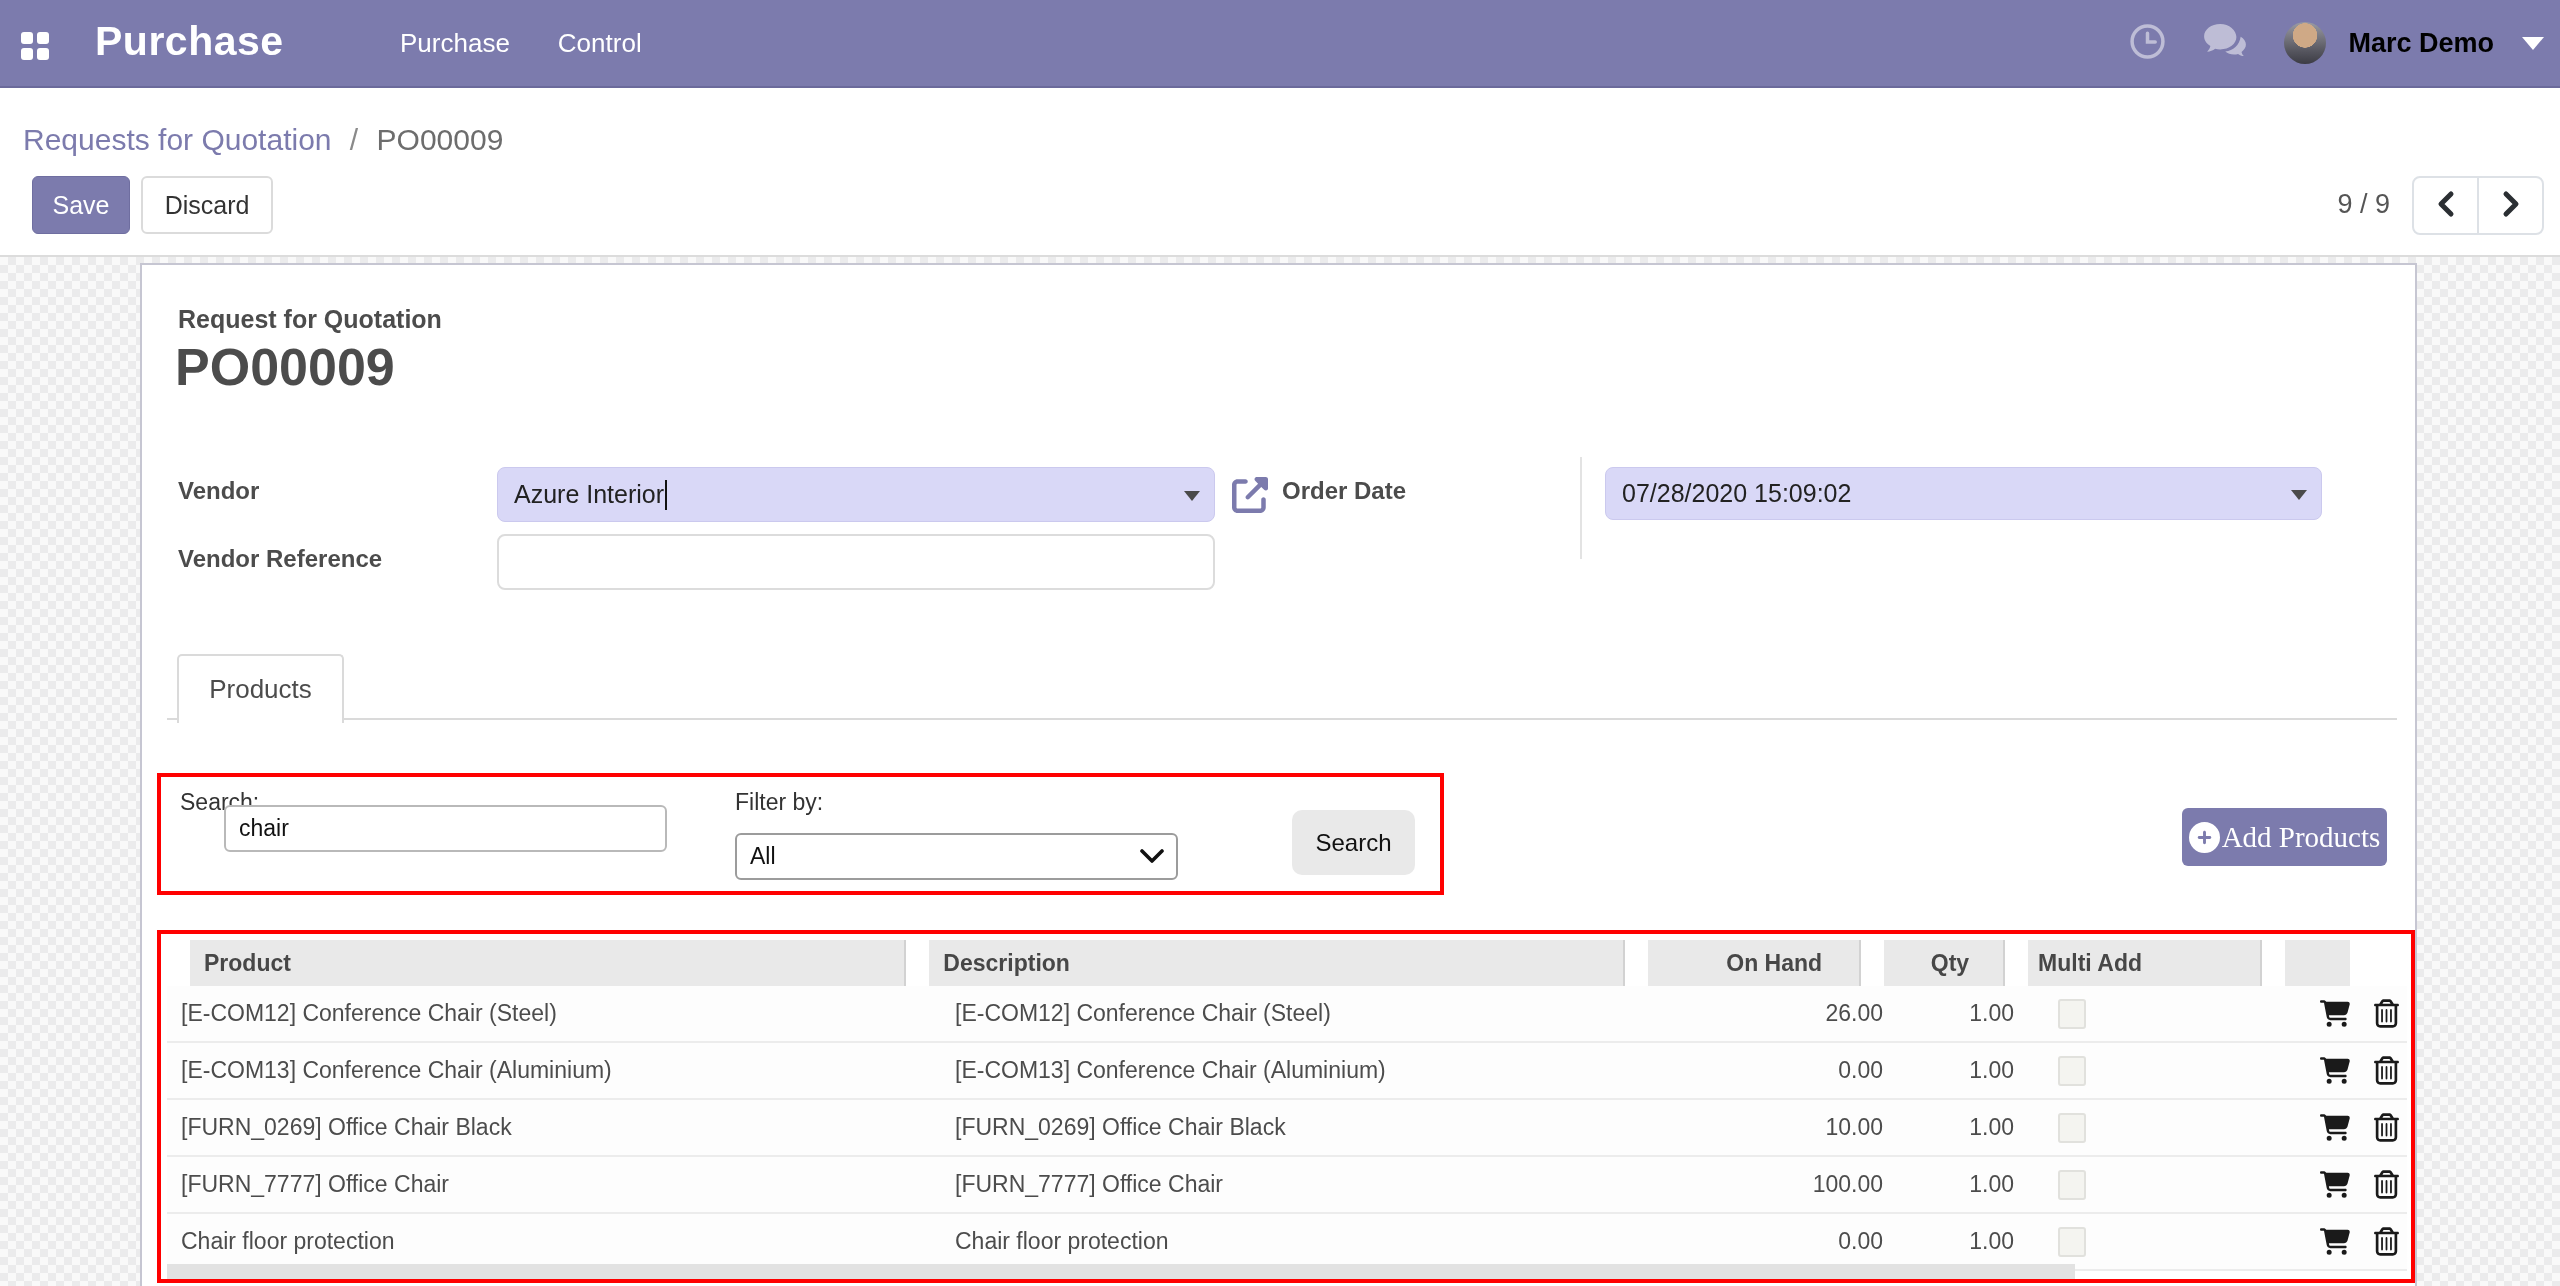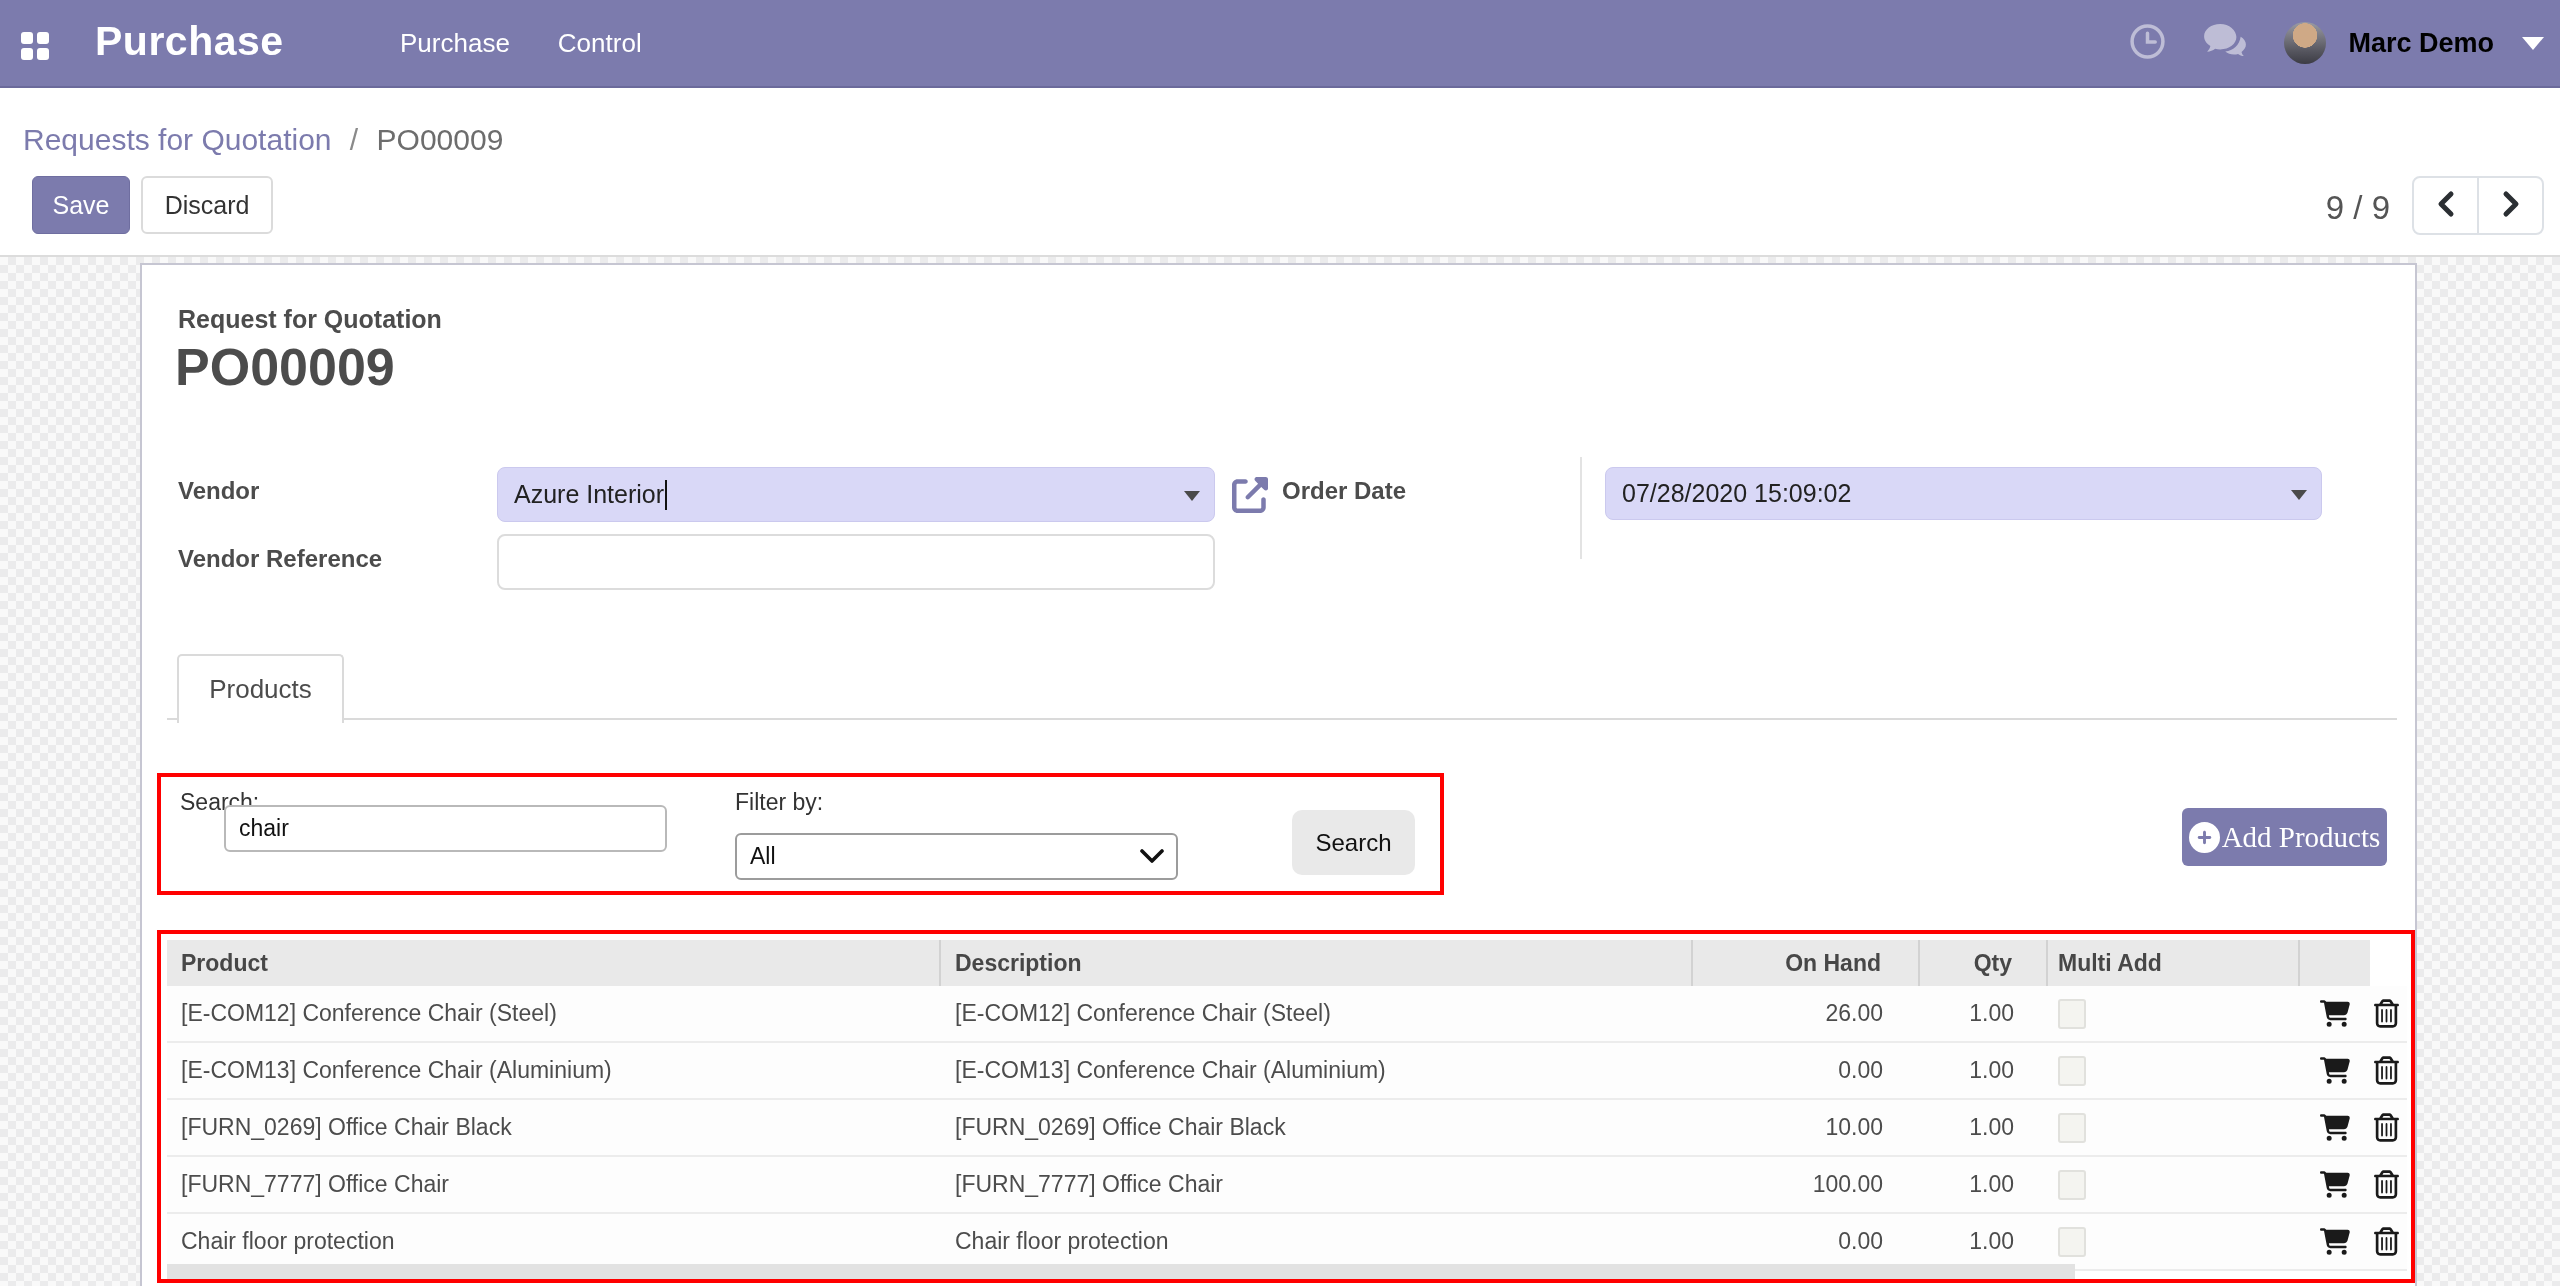--- a/index.html
+++ b/index.html
@@ -29,21 +29,21 @@
   .breadcrumb{position:absolute;left:23px;top:23px;font-size:30px;margin-top:12px;}
   .bc-link{color:#7C7BAD;cursor:pointer;}
   .bc-sep{color:#8a8a8a;margin:0 10px;}
   .bc-current{color:#6d6d6d;}
   .btn{box-sizing:border-box;display:flex;align-items:center;justify-content:center;
        border-radius:6px;font-size:25px;cursor:pointer;}
   .save-btn{position:absolute;left:32px;top:88px;width:98px;height:58px;background:#7C7BAD;
             border:1px solid #6f6ea0;color:#fff;}
   .discard-btn{position:absolute;left:141px;top:88px;width:132px;height:58px;background:#fff;
                border:2px solid #dbdbdb;color:#333;}
-  .pager-value{position:absolute;right:170px;top:101px;font-size:33px;color:#555;}
+  .pager-value{position:absolute;right:170px;top:101px;font-size:27px;color:#555;}
   .pager{position:absolute;right:16px;top:88px;width:132px;height:59px;display:flex;
          border:2px solid #dde1e6;border-radius:8px;background:#fff;box-sizing:border-box;}
   .pager-btn{flex:1;display:flex;align-items:center;justify-content:center;cursor:pointer;}
   .pager-btn:first-child{border-right:2px solid #dde1e6;}
 
   
   .content{position:absolute;left:0;top:257px;width:2560px;height:1029px;
            background:conic-gradient(#ebebec 0 25%, #f9f9f9 0 50%, #ebebec 0 75%, #f9f9f9 0) 0 0/16px 16px;}
   .sheet{position:absolute;left:140px;top:6px;width:2277px;height:1060px;background:#fff;
          border:2px solid #c6c6d2;box-sizing:border-box;}
@@ -79,21 +79,21 @@
               border:none;border-radius:10px;font-size:24px;color:#111;}
   .add-btn{position:absolute;left:2040px;top:543px;width:205px;height:58px;background:#7C7BAD;border:none;
            border-radius:6px;color:#fff;font-family:"Liberation Serif",serif;font-size:29px;gap:2px;}
 
   
   .annot{position:absolute;border:4px solid #FF0000;box-sizing:border-box;z-index:9;pointer-events:none;}
 
   
   .ptable{position:absolute;left:25px;top:675px;width:2240px;}
   .trow{display:flex;width:2240px;box-sizing:border-box;}
-  .thead .tc{background:#e9e9e9;font-weight:700;color:#474747;height:46px;border-right:2px solid #d2d2d2;}
+  .thead .tc{background:#e9e9e9;font-weight:700;color:#474747;height:46px;border-right:2px solid #d2d2d2;margin-left:23px;}
   .thead .tc:first-child{border-left:none;}
   .thead .tc.no-bg{background:transparent;border-right:none;}
   .thead .tc:nth-child(6){border-right:none;}
   .tbody-row{background:#fdfdfd;border-bottom:2px solid #ececec;}
   .tc{display:flex;align-items:center;box-sizing:border-box;font-size:23px;color:#4c4c4c;height:55px;}
   .c-product{width:774px;padding-left:14px;}
   .c-desc{width:752px;padding-left:14px;}
   .c-onhand{width:227px;justify-content:flex-end;padding-right:37px;}
   .c-qty{width:128px;justify-content:flex-end;padding-right:34px;}
   .c-multi{width:252px;padding-left:10px;}

